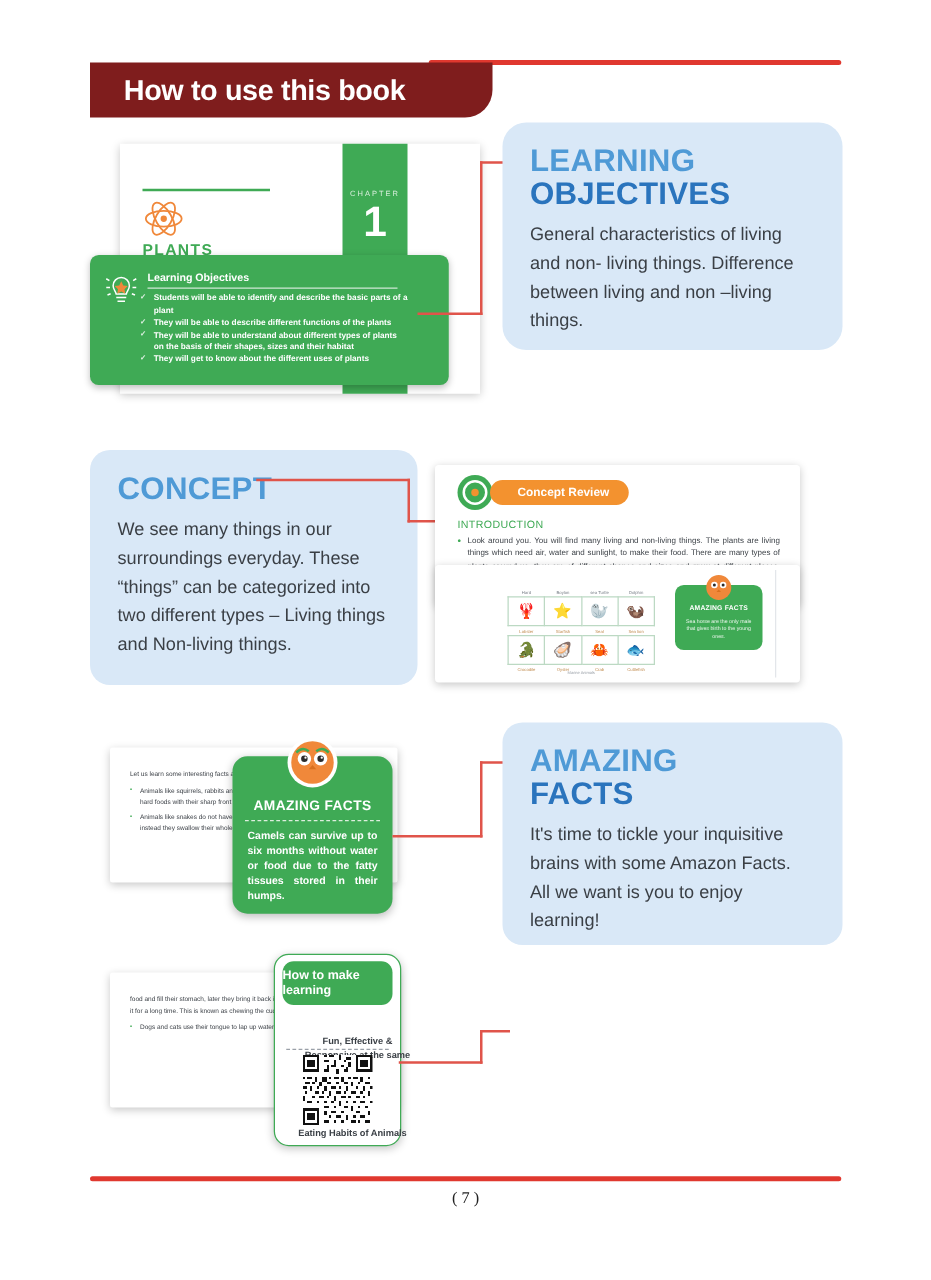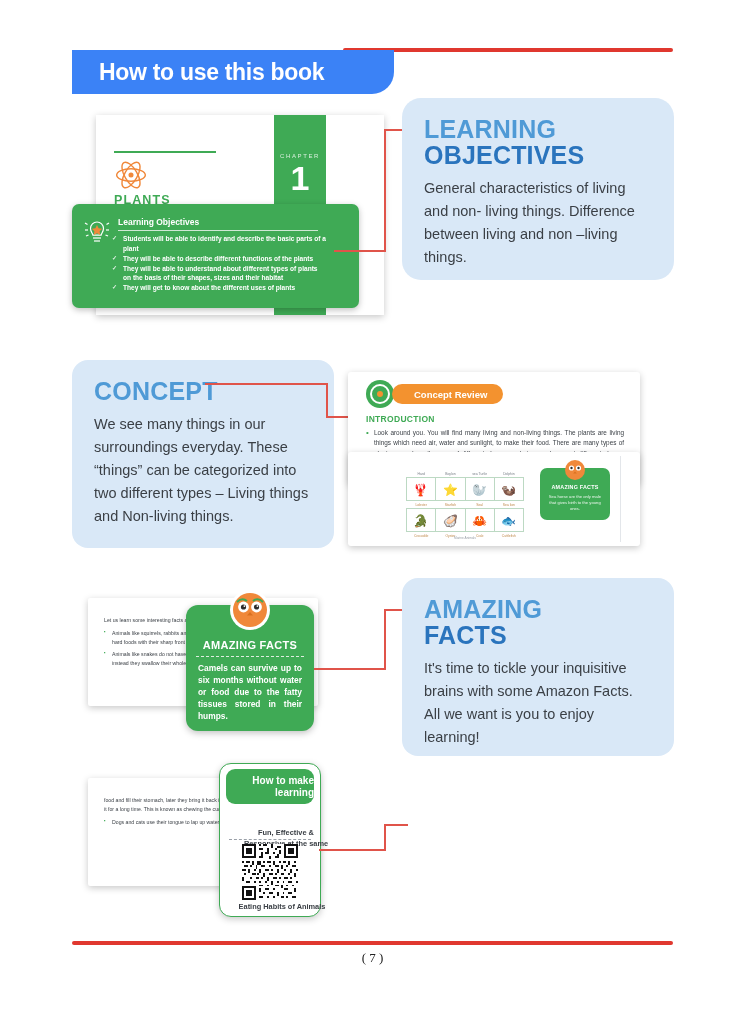--- a/index.html
+++ b/index.html
@@ -10,21 +10,21 @@
   }
   .page{position:absolute;inset:0;}
 
   
   .hdr-rule{
     position:absolute;left:343px;top:48px;width:330px;height:4px;
     background:#e0382f;border-radius:2px;
   }
   .banner{
     position:absolute;left:72px;top:50px;width:322px;height:44px;
-    background:#3b82f6;border-radius:0 0 22px 0;
+    background:#7f1d1d;border-radius:0 0 22px 0;
     display:flex;align-items:center;
   }
   .banner-txt{
     color:#fff;font-size:23px;font-weight:bold;letter-spacing:-0.3px;
     margin-left:27px;
   }
 
   
   .panel{
     position:absolute;background:#d9e8f7;border-radius:16px;
@@ -106,21 +106,21 @@
   .cr-icon{
     position:absolute;left:18px;top:8px;width:28px;height:28px;border-radius:50%;
     background:#3faa55;display:flex;align-items:center;justify-content:center;
   }
   .cr-icon-inner{
     width:16px;height:16px;border-radius:50%;border:2px solid #fff;
     display:flex;align-items:center;justify-content:center;
   }
   .cr-icon-dot{width:6px;height:6px;border-radius:50%;background:#f3922f;}
   .cr-sub{
-    position:absolute;left:18px;top:42px;font-size:8.5px;font-weight:bold;color:#3faa55;
+    position:absolute;left:18px;top:42px;font-size:8.5px;font-weight:normal;color:#3faa55;
     letter-spacing:.3px;
   }
   .cr-para{
     position:absolute;left:26px;top:56px;width:250px;margin:0;
     font-size:6.4px;color:#3d4248;line-height:1.62;text-align:justify;
   }
   .cr-para:before{
     content:"\2022";position:absolute;left:-8px;top:-1px;color:#3faa55;font-size:8px;
   }
 
@@ -194,21 +194,21 @@
 
   
   #qr-card{
     position:absolute;left:219px;top:763px;width:100px;height:152px;
     background:#fff;border:1.6px solid #3faa55;border-radius:12px;
     box-shadow:0 2px 7px rgba(0,0,0,.22);
   }
   .qr-head{
     position:absolute;left:6px;top:5px;width:88px;height:35px;
     background:#3faa55;border-radius:9px;
-    display:flex;align-items:center;justify-content:center;text-align:right;
+    display:flex;align-items:center;justify-content:center;text-align:left;
     font-size:10px;font-weight:bold;color:#fff;line-height:1.2;
   }
   .qr-sub{
     position:absolute;left:22px;top:44px;width:88px;text-align:center;
     font-size:7.4px;font-weight:bold;color:#3a3f45;line-height:1.45;margin-top:20px;
   }
   .qr-dash{
     position:absolute;left:9px;top:75px;width:82px;height:0;
     border-top:1.2px dashed #9aa0a8;
   }

